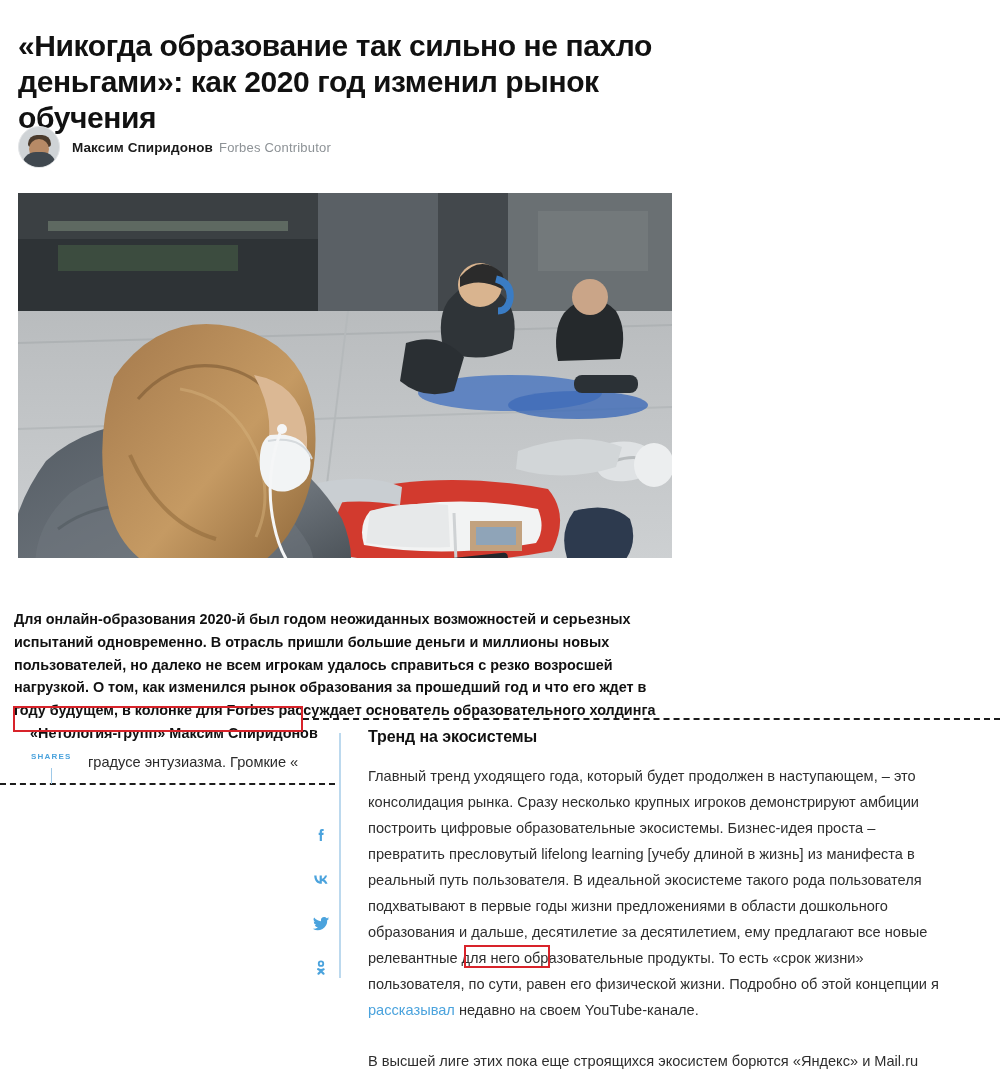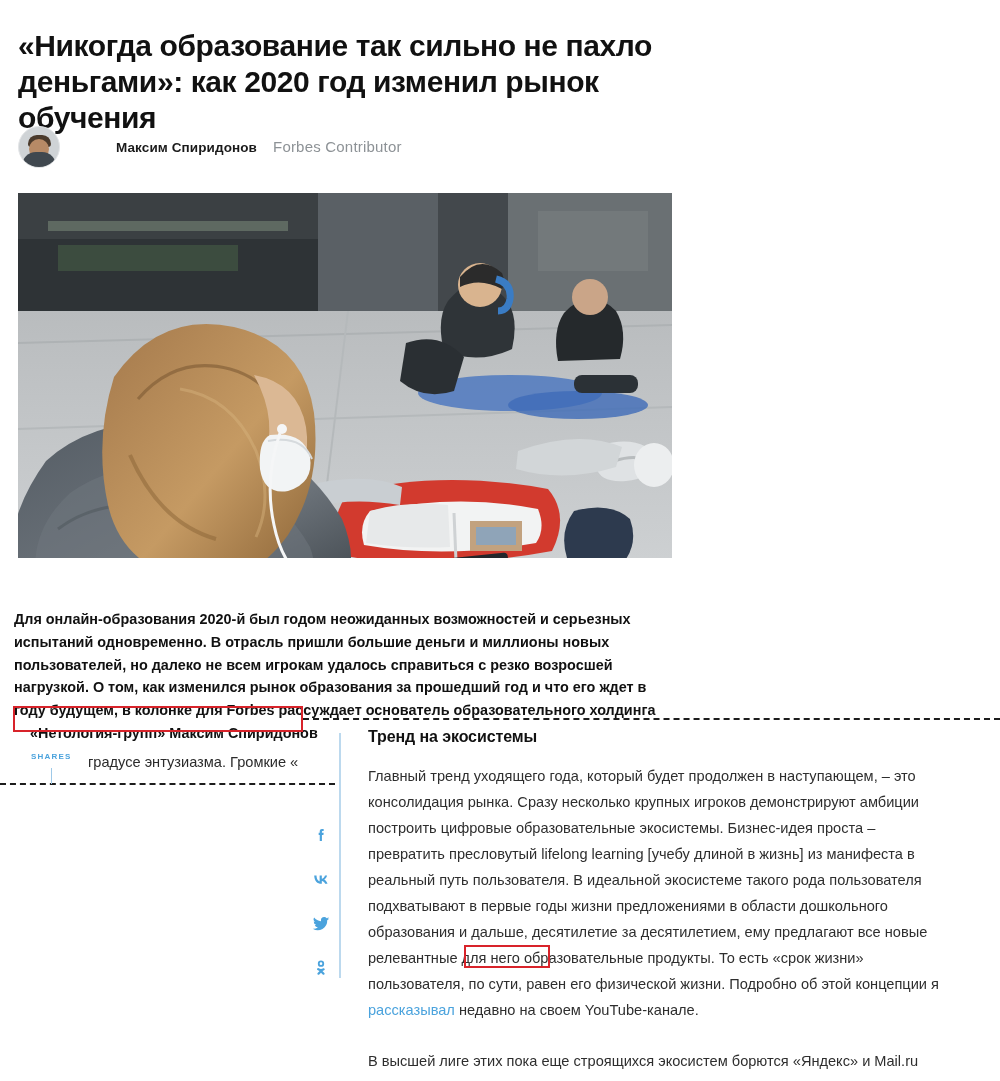--- a/index.html
+++ b/index.html
@@ -84,26 +84,25 @@
     height: 15px;
     margin-left: -17px;
     border-radius: 14px 14px 0 0;
     background: #40484f;
   }
   .author-name {
     font-size: 13.5px;
     font-weight: bold;
     color: #1a1a1a;
     letter-spacing: 0.1px;
-    margin-left: 44px;
   }
   .author-role {
-    font-size: 15px;
+    font-size: 13px;
     color: #8d9296;
-    margin-left: 16px;
+    margin-left: 6px;
     letter-spacing: 0.2px;
   }
 
   
   .hero {
     position: absolute;
     left: 18px;
     top: 193px;
     width: 654px;
     height: 365px;

